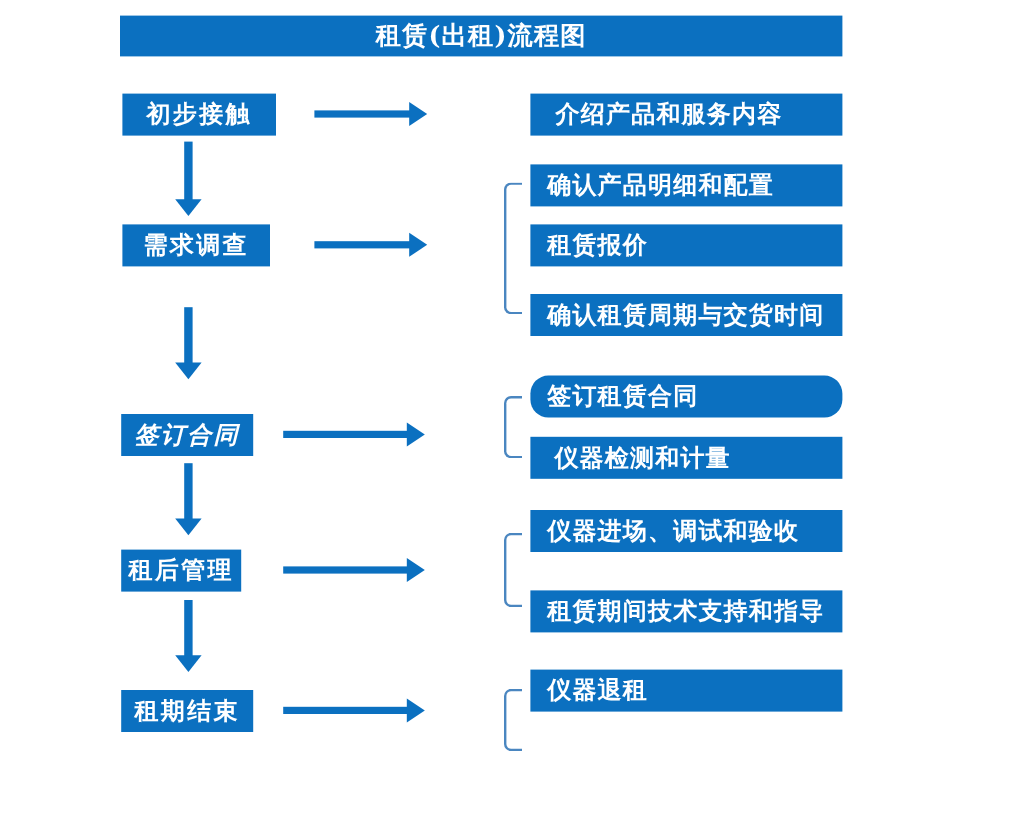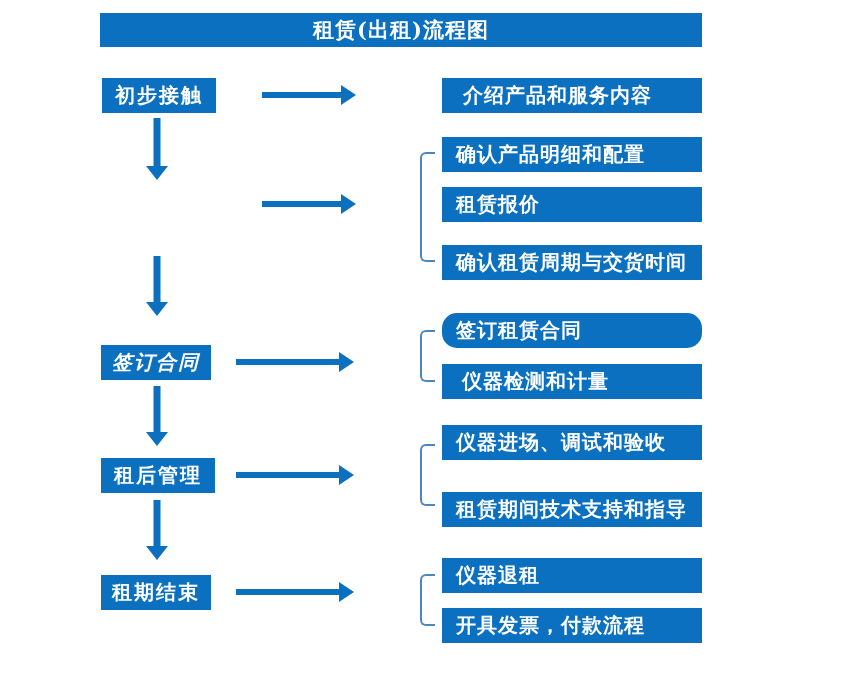--- a/index.html
+++ b/index.html
@@ -105,23 +105,24 @@
     border-bottom-left-radius: 6px;
   }
 </style>
 </head>
 <body>
 
 <div class="canvas">
 
   <div class="title-bar">租赁(出租)流程图</div>
 
-  <div class="node" style="left:102px; top:78px;  width:114px;">初步接触</div>
+  <div class="node" style="left:102px; top:78px;  width:128px;">初步接触</div>
+  <div class="node" style="left:102px; top:187px; width:123px;">需求调查</div>
   <div class="node" style="left:101px; top:345px; width:110px;font-style:italic;">签订合同</div>
-  <div class="node" style="left:101px; top:458px; width:114px;">租后管理</div>
+  <div class="node" style="left:101px; top:458px; width:100px;">租后管理</div>
   <div class="node" style="left:101px; top:575px; width:110px;">租期结束</div>
 
   <div class="varrow" style="left:146px; top:118px; height:62px;">
       <div class="shaft"></div>
       <div class="head"></div>
     </div>
   <div class="varrow" style="left:146px; top:256px; height:60px;">
       <div class="shaft"></div>
       <div class="head"></div>
     </div>
@@ -166,15 +167,14 @@
   <div class="item" style="top:187px;">租赁报价</div>
   <div class="item" style="top:245px;">确认租赁周期与交货时间</div>
 
   <div class="item" style="top:313px;border-radius:15px;">签订租赁合同</div>
   <div class="item" style="top:364px;padding-left:20px;">仪器检测和计量</div>
 
   <div class="item" style="top:425px;">仪器进场、调试和验收</div>
   <div class="item" style="top:492px;">租赁期间技术支持和指导</div>
 
   <div class="item" style="top:558px;">仪器退租</div>
-  <div class="item" style="top:608px;">开具发票，付款流程</div>
 
 </div>
 
 </body></html>

